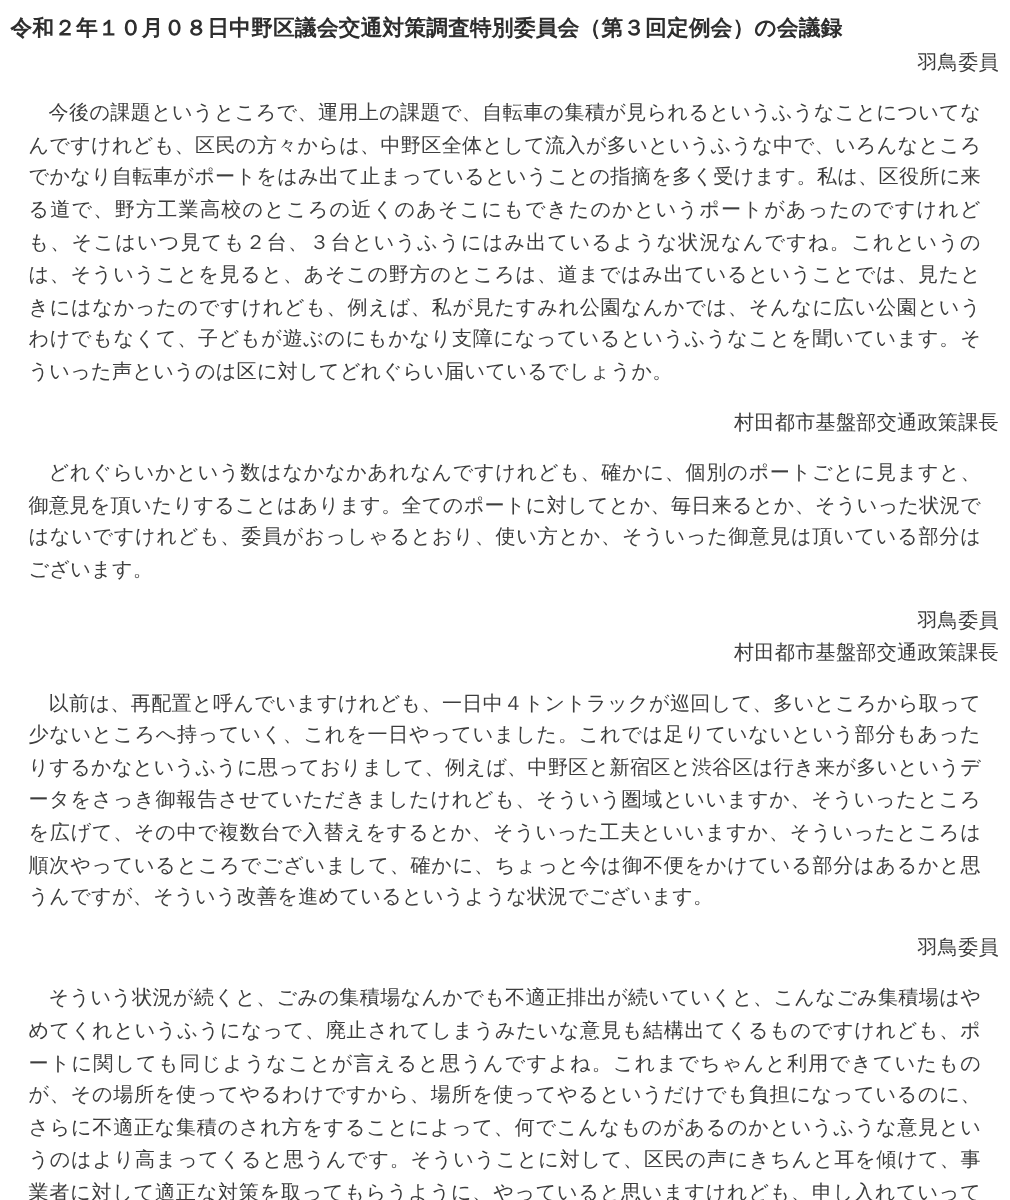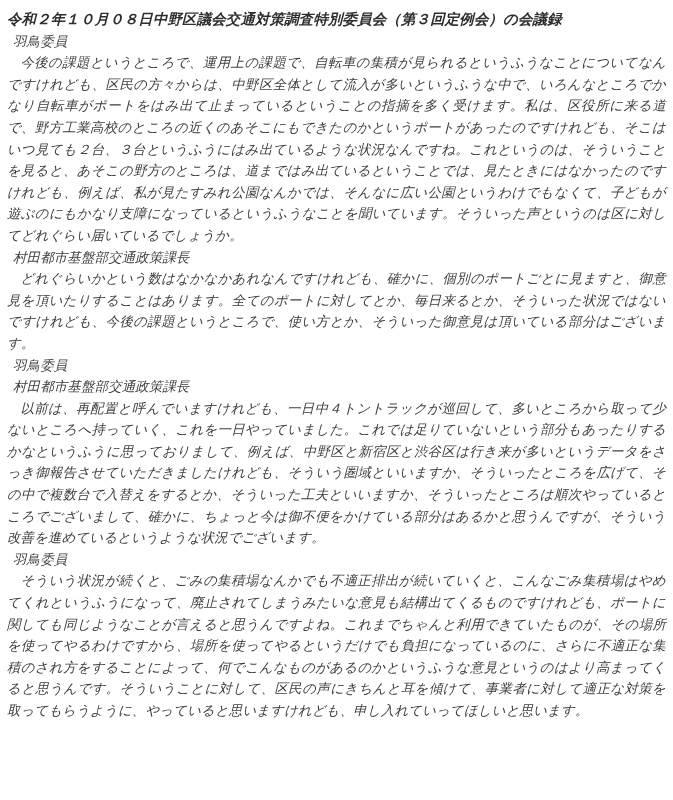--- a/index.html
+++ b/index.html
@@ -17,58 +17,57 @@
     box-sizing: border-box;
     width: 673px;
     height: 800px;
     padding: 9px 7px 6px 7px;
     color: #3d3d3d;
     font-family: "Liberation Serif", "DejaVu Serif", serif;
     font-size: 13.4px;
     line-height: 21.6px;
     text-align: justify;
     letter-spacing: 0.2px;
-    font-style: italic;
   }
   .doc-title {
     margin: 0;
     font-family: "Liberation Sans", "DejaVu Sans", sans-serif;
     font-weight: bold;
     font-size: 14.4px;
     line-height: 21.6px;
     color: #2e2e2e;
     text-align: left;
     letter-spacing: 0.2px;
   }
   .speech {
     margin: 0;
   }
   .speaker {
     padding-left: 6px;
-    text-align: left;
+    text-align: right;
   }
   .para {
-    margin: 0;
+    margin: 12px;
     text-indent: 1em;
   }
 </style>
 </head>
 <body>
 
 <main class="doc">
   <h1 class="doc-title">令和２年１０月０８日中野区議会交通対策調査特別委員会（第３回定例会）の会議録</h1>
 
   <section class="speech">
     <div class="speaker">羽鳥委員</div>
     <p class="para">今後の課題というところで、運用上の課題で、自転車の集積が見られるというふうなことについてなんですけれども、区民の方々からは、中野区全体として流入が多いというふうな中で、いろんなところでかなり自転車がポートをはみ出て止まっているということの指摘を多く受けます。私は、区役所に来る道で、野方工業高校のところの近くのあそこにもできたのかというポートがあったのですけれども、そこはいつ見ても２台、３台というふうにはみ出ているような状況なんですね。これというのは、そういうことを見ると、あそこの野方のところは、道まではみ出ているということでは、見たときにはなかったのですけれども、例えば、私が見たすみれ公園なんかでは、そんなに広い公園というわけでもなくて、子どもが遊ぶのにもかなり支障になっているというふうなことを聞いています。そういった声というのは区に対してどれぐらい届いているでしょうか。</p>
   </section>
 
   <section class="speech">
     <div class="speaker">村田都市基盤部交通政策課長</div>
-    <p class="para">どれぐらいかという数はなかなかあれなんですけれども、確かに、個別のポートごとに見ますと、御意見を頂いたりすることはあります。全てのポートに対してとか、毎日来るとか、そういった状況ではないですけれども、今後の課題というところで、使い方とか、そういった御意見は頂いている部分はございます。</p>
+    <p class="para">どれぐらいかという数はなかなかあれなんですけれども、確かに、個別のポートごとに見ますと、御意見を頂いたりすることはあります。全てのポートに対してとか、毎日来るとか、そういった状況ではないですけれども、委員がおっしゃるとおり、使い方とか、そういった御意見は頂いている部分はございます。</p>
   </section>
 
   <section class="speech">
     <div class="speaker">羽鳥委員</div>
   </section>
 
   <section class="speech">
     <div class="speaker">村田都市基盤部交通政策課長</div>
     <p class="para">以前は、再配置と呼んでいますけれども、一日中４トントラックが巡回して、多いところから取って少ないところへ持っていく、これを一日やっていました。これでは足りていないという部分もあったりするかなというふうに思っておりまして、例えば、中野区と新宿区と渋谷区は行き来が多いというデータをさっき御報告させていただきましたけれども、そういう圏域といいますか、そういったところを広げて、その中で複数台で入替えをするとか、そういった工夫といいますか、そういったところは順次やっているところでございまして、確かに、ちょっと今は御不便をかけている部分はあるかと思うんですが、そういう改善を進めているというような状況でございます。</p>
   </section>

